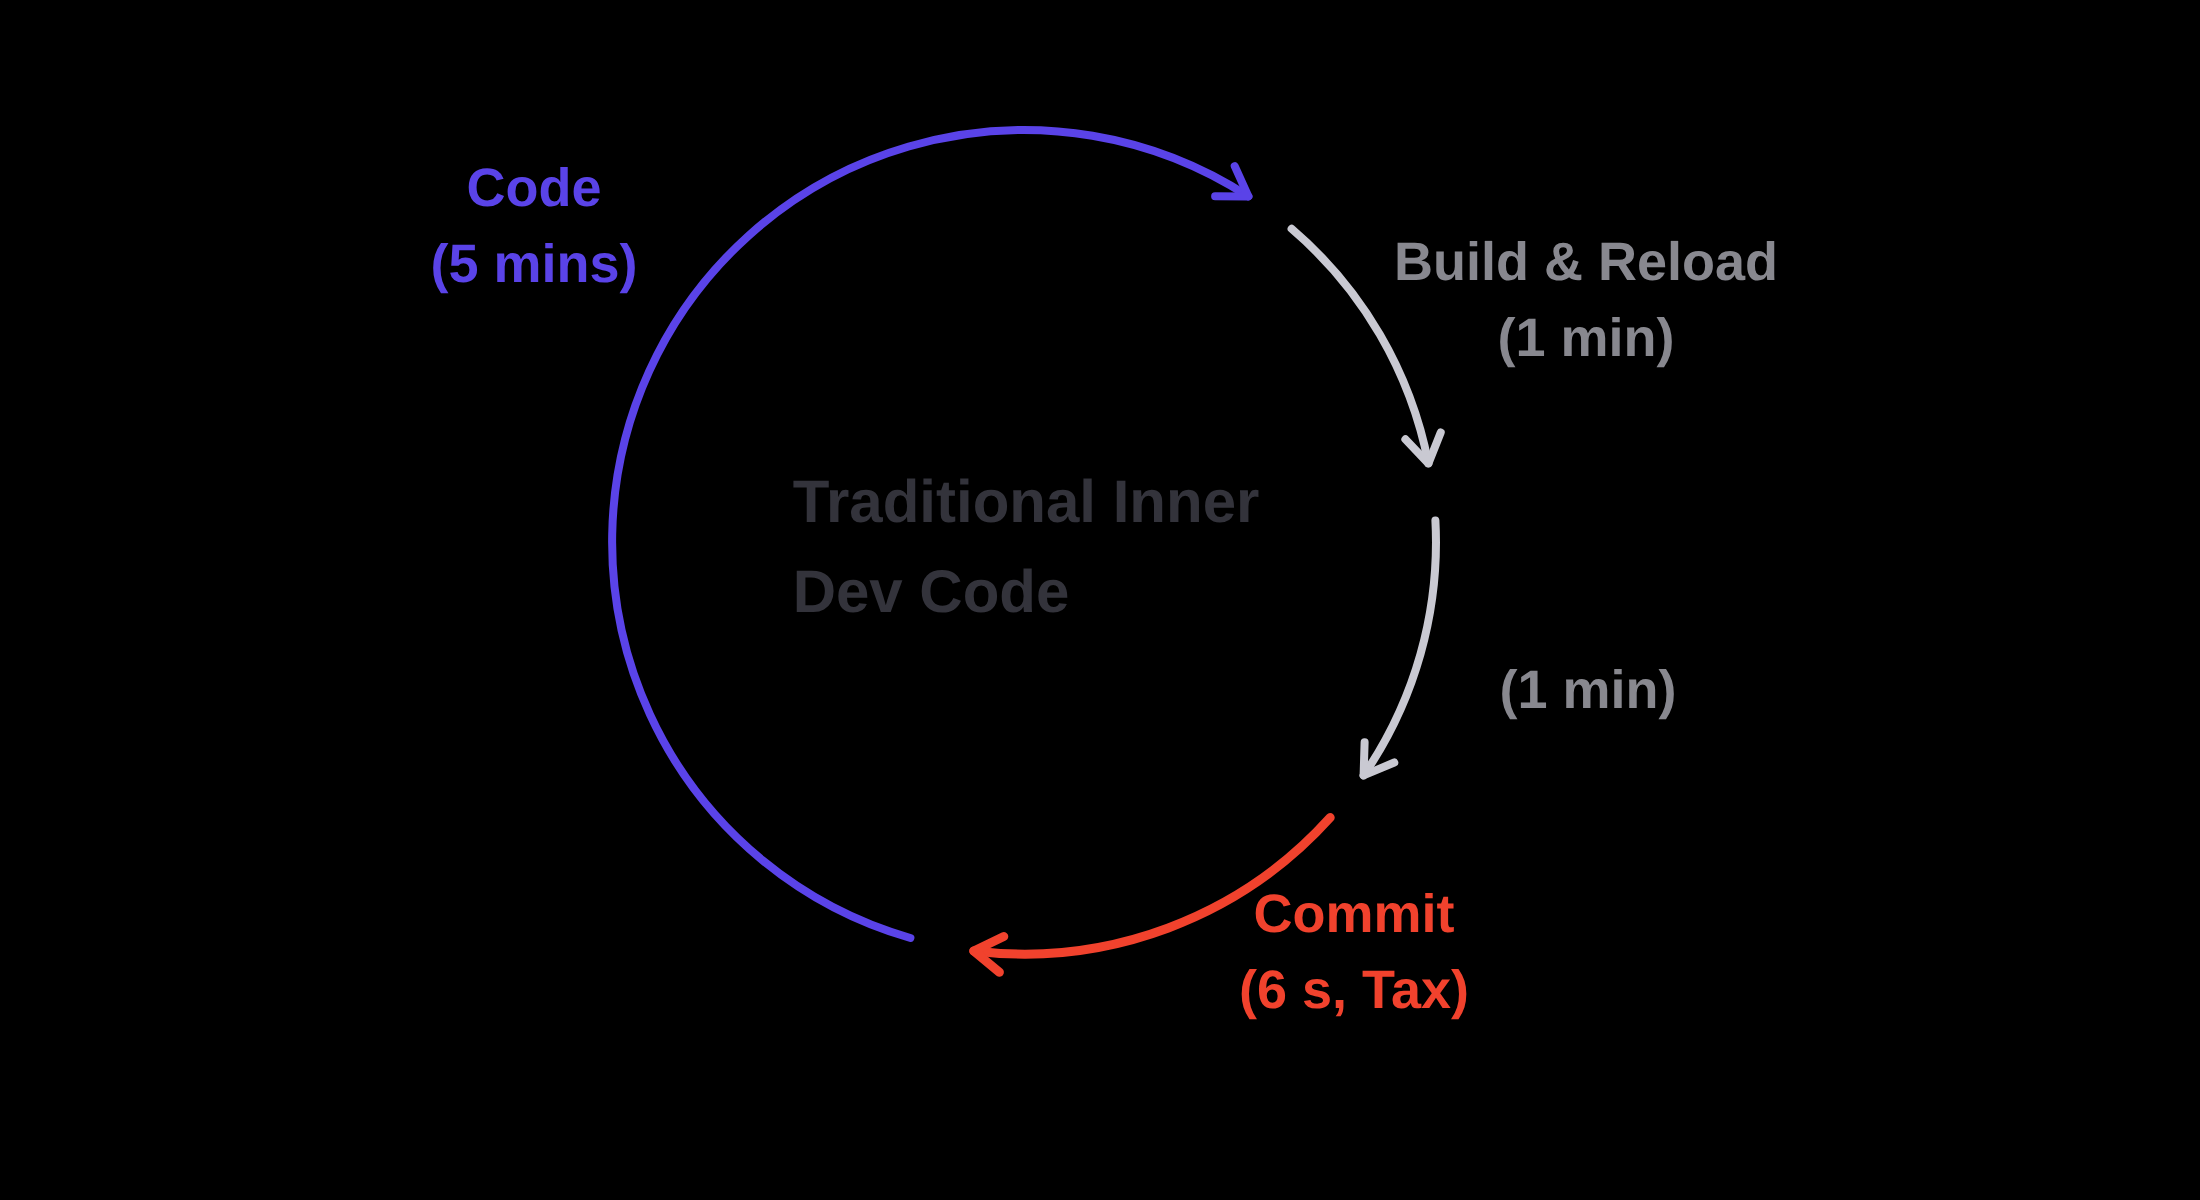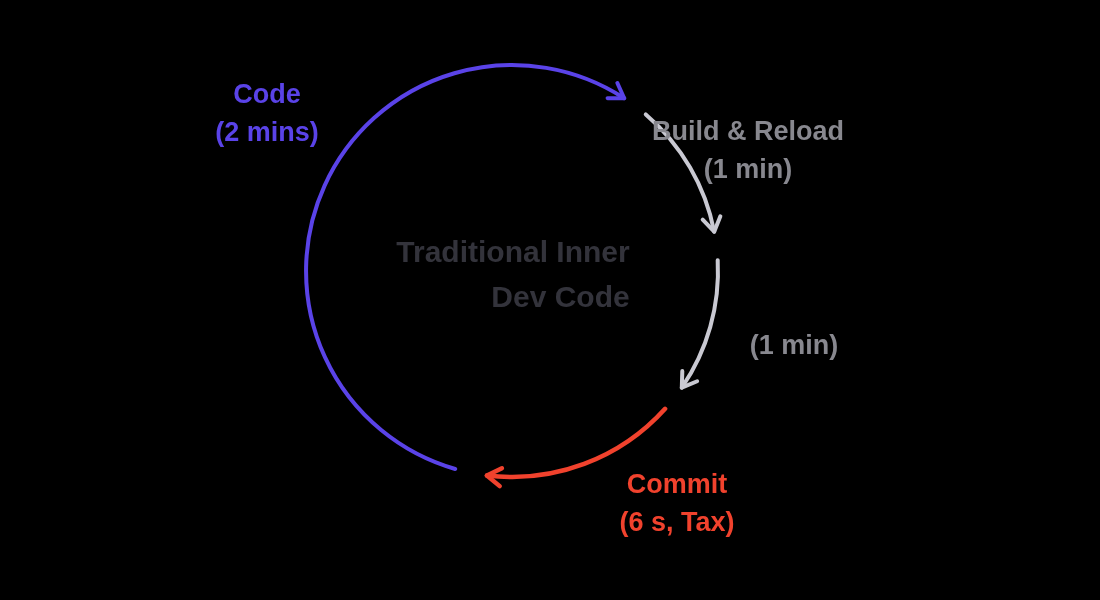--- a/index.html
+++ b/index.html
@@ -18,28 +18,28 @@
   .seg-label {
     position: absolute;
     transform: translate(-50%, -50%);
     text-align: center;
     font-weight: bold;
     font-size: 27px;
     line-height: 38px;
     white-space: nowrap;
   }
   .seg-label.code    { left: 267px; top: 113px; }
-  .seg-label.build   { left: 748px; top: 150px; }
+  .seg-label.build   { left: 793px; top: 150px; }
   .seg-label.inspect { left: 794px; top: 345px; }
-  .seg-label.commit  { left: 677px; top: 503px; }
+  .seg-label.commit  { left: 677px; top: 476px; }
   .center-label {
     position: absolute;
     left: 513px; top: 274px;
     transform: translate(-50%, -50%);
-    text-align: right;
+    text-align: left;
     font-weight: bold;
     font-size: 30px;
     line-height: 45px;
     white-space: nowrap;
   }
 </style>
 </head>
 <body style="background: rgb(0, 0, 0);">
 
 <div class="canvas" style="background: rgb(0, 0, 0);">
@@ -60,21 +60,21 @@
         </marker>
       </defs>
       <path d="M 455.2 469.0 A 206 206 0 1 1 624.2 98.2" fill="none" stroke="#5a43e8" stroke-width="4" stroke-linecap="round" marker-end="url(#arrow-code)"></path>
       <path d="M 645.8 114.4 A 206 206 0 0 1 714.2 231.7" fill="none" stroke="#c9c9d2" stroke-width="4" stroke-linecap="round" marker-end="url(#arrow-build-reload)"></path>
       <path d="M 717.7 260.2 A 206 206 0 0 1 681.8 387.7" fill="none" stroke="#c9c9d2" stroke-width="4" stroke-linecap="round" marker-end="url(#arrow-inspect)"></path>
       <path d="M 665.1 408.8 A 206 206 0 0 1 486.9 475.5" fill="none" stroke="#f1422d" stroke-width="4.5" stroke-linecap="round" marker-end="url(#arrow-commit)"></path>
     </svg>
 
   <div class="seg-label code" style="color: rgb(90, 67, 232);">
     <div>Code</div>
-    <div>(2 mins)</div>
+    <div>(5 mins)</div>
   </div>
 
   <div class="seg-label build" style="color: rgb(136, 136, 143);">
     <div>Build &amp; Reload</div>
     <div>(1 min)</div>
   </div>
 
   <div class="seg-label inspect" style="color: rgb(136, 136, 143);">
     <div>(1 min)</div>
   </div>

